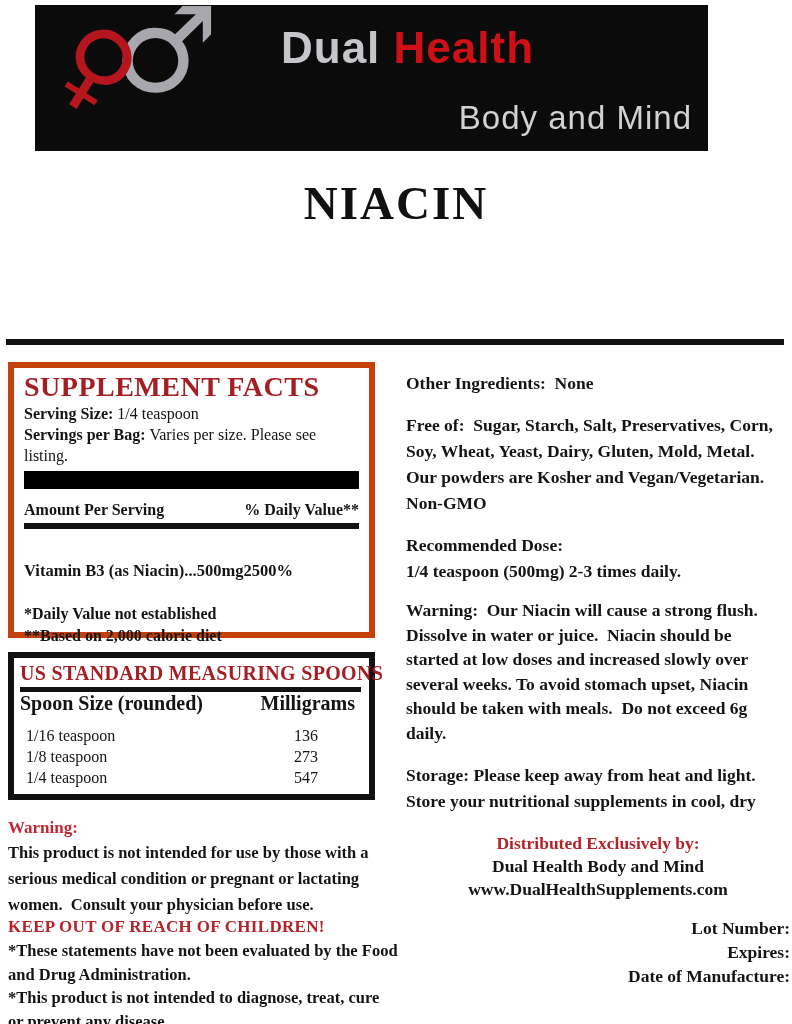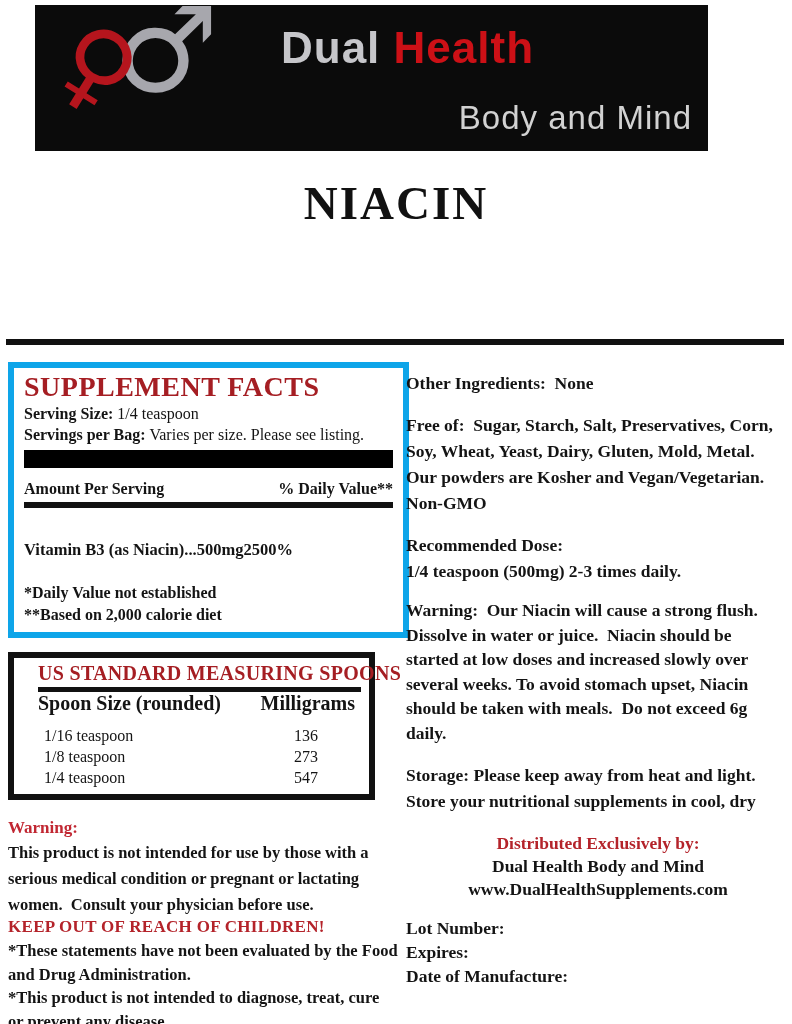--- a/index.html
+++ b/index.html
@@ -17,32 +17,32 @@
   .brand-secondary { color:#cc1016; }
   .tagline { position:absolute; right:16px; top:94px; font-family:"Liberation Sans", sans-serif; font-size:33px; font-weight:400; color:#d2d2d2; letter-spacing:1px; }
 
   
   .product-title { position:absolute; left:0; top:176px; width:792px; text-align:center; font-size:47px; font-weight:bold; letter-spacing:2px; color:#111; }
 
   
   .top-rule { position:absolute; left:6px; top:339px; width:778px; height:6px; background:#111; }
 
   
-  .sf-box { position:absolute; left:8px; top:362px; width:401px; height:276px; border:6px solid #0ea5e9; box-sizing:border-box; background:#fff; padding:4px 10px 0 10px; }
+  .sf-box { position:absolute; left:8px; top:362px; width:367px; height:276px; border:6px solid #c2410c; box-sizing:border-box; background:#fff; padding:4px 10px 0 10px; }
   .sf-title { font-size:28px; font-weight:bold; color:#a51e23; letter-spacing:0.5px; line-height:1.1; }
   .sf-line { font-size:16px; line-height:21px; }
   .sf-line b { font-weight:bold; }
   .sf-bar { height:18px; background:#000; margin:5px 0 0 0; }
   .sf-headrow { display:flex; justify-content:space-between; font-weight:bold; font-size:16px; margin-top:12px; }
   .sf-rule { height:6px; background:#111; margin-top:4px; }
   .sf-nutrient { display:flex; justify-content:flex-start; font-size:16.5px; margin-top:32px; font-weight:600; }
   .sf-notes { margin-top:22px; font-weight:bold; font-size:16px; line-height:22px; }
 
   
-  .ms-box { position:absolute; left:8px; top:652px; width:367px; height:148px; border:6px solid #111; box-sizing:border-box; background:#fff; padding:4px 8px 0 24px; }
+  .ms-box { position:absolute; left:8px; top:652px; width:367px; height:148px; border:6px solid #111; box-sizing:border-box; background:#fff; padding:4px 8px 0 6px; }
   .ms-title { font-size:20px; font-weight:bold; color:#a51e23; letter-spacing:0.3px; line-height:1.15; white-space:nowrap; }
   .ms-rule { height:5px; background:#111; margin-top:2px; }
   .ms-headrow { display:flex; justify-content:space-between; font-size:20px; font-weight:600; margin-top:0; }
   .ms-headrow .mg-h { margin-right:6px; }
   .ms-rows { margin-top:10px; }
   .ms-row { display:flex; justify-content:space-between; font-size:16px; line-height:21px; }
   .ms-row .spoon { padding-left:6px; }
   .ms-row .mg { width:110px; text-align:center; }
 
   
@@ -58,21 +58,21 @@
   .rc-bold { font-weight:bold; font-size:17.5px; line-height:26px; }
   .rc-other { top:370px; }
   .rc-freeof { top:412px; }
   .rc-dose { top:532px; }
   .rc-warn { top:598px; }
   .rc-warn .rc-bold { line-height:24.5px; }
   .rc-storage { top:762px; }
   .rc-dist { top:832px; width:384px; text-align:center; }
   .dist-heading { color:#b4232a; font-weight:bold; font-size:17.5px; line-height:23px; }
   .dist-line { font-weight:bold; font-size:17.5px; line-height:23px; }
-  .rc-lot { top:916px; width:384px; text-align:left; }
+  .rc-lot { top:916px; width:384px; text-align:right; }
   .lot-line { font-weight:bold; font-size:17.5px; line-height:24px; }
 </style>
 </head>
 <body>
 
 <div class="page">
 
   <header class="banner">
     <span class="sym sym-male">♂</span>
     <span class="sym sym-female">♀</span>

